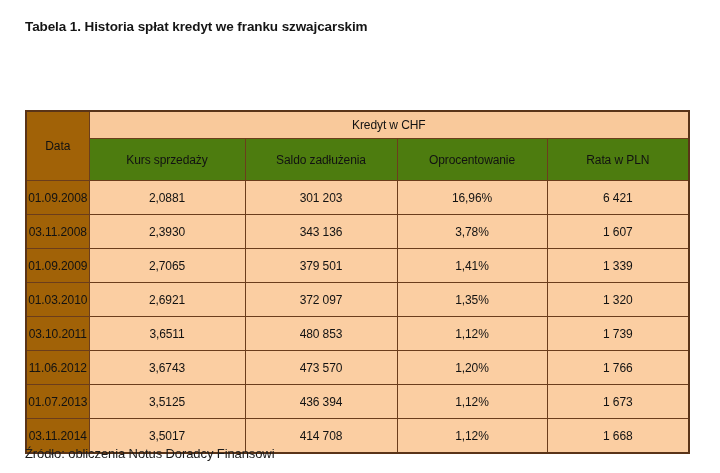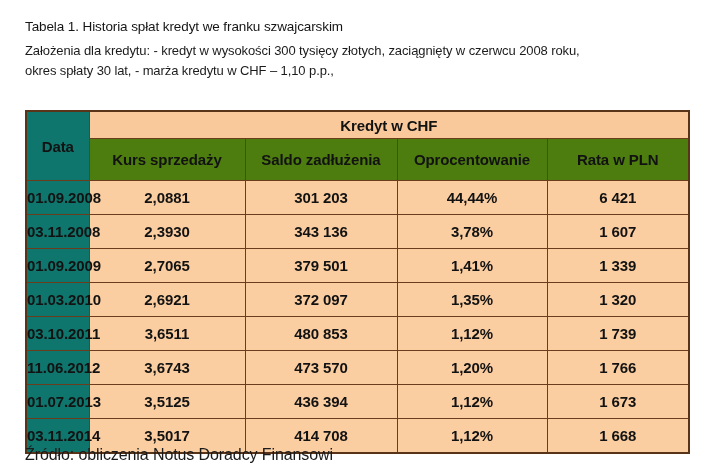--- a/index.html
+++ b/index.html
@@ -18,21 +18,21 @@
 
   
   .intro {
     position: absolute;
     left: 25px;
     top: 18px;
     width: 670px;
   }
   .intro-title {
     font-size: 13.5px;
-    font-weight: normal;
+    font-weight: bold;
     letter-spacing: -0.1px;
     line-height: 18px;
     color: #151515;
     white-space: nowrap;
   }
   .intro-body {
     margin-top: 5px;
     font-size: 13px;
     line-height: 19.5px;
     color: #1b1b1b;
@@ -54,35 +54,35 @@
     border-collapse: collapse;
     table-layout: fixed;
     width: 663px;
     border: 2px solid #5a3418;
   }
   table.fin td, table.fin th {
     border: 1px solid #6b3d1c;
     padding: 0;
     text-align: center;
     vertical-align: middle;
-    font-size: 15px;
-    font-weight: bold;
+    font-size: 12px;
+    font-weight: normal;
     color: #121212;
     letter-spacing: -0.1px;
   }
 
   
   col.c-date  { width: 63px; }
   col.c-kurs  { width: 156px; }
   col.c-saldo { width: 152px; }
   col.c-opro  { width: 150px; }
   col.c-rata  { width: 142px; }
 
   .cell-date {
-    background: #0f766e;
+    background: #a16207;
     color: #1a1a1a;
     font-size: 11px;
     font-weight: bold;
   }
   .cell-head-group {
     background: #f9c99b;
     height: 26px;
     font-size: 14.5px;
     font-weight: bold;
     color: #141414;
@@ -100,35 +100,31 @@
     font-size: 11.5px;
     font-weight: bold;
   }
   tr.row-data td.cell-date { height: 33px; }
 
   
   .source {
     position: absolute;
     left: 25px;
     top: 446px;
-    font-size: 16px;
+    font-size: 13px;
     color: #1b1b1b;
     letter-spacing: -0.1px;
     white-space: nowrap;
   }
 </style>
 </head>
 <body>
 
 <div class="intro">
   <div class="intro-title">Tabela 1. Historia spłat kredyt we franku szwajcarskim</div>
-  <div class="intro-body">
-    <span>Założenia dla kredytu:  - kredyt w wysokości 300 tysięcy złotych, zaciągnięty w czerwcu 2008 roku,</span>
-    <span>okres spłaty 30 lat, - marża kredytu w CHF – 1,10 p.p.,</span>
-  </div>
 </div>
 
 <div class="table-wrap">
   <table class="fin">
     <colgroup>
       <col class="c-date">
       <col class="c-kurs">
       <col class="c-saldo">
       <col class="c-opro">
       <col class="c-rata">
@@ -143,21 +139,21 @@
         <th class="cell-subhead">Saldo zadłużenia</th>
         <th class="cell-subhead">Oprocentowanie</th>
         <th class="cell-subhead">Rata w PLN</th>
       </tr>
     </thead>
     <tbody id="tbody">
         <tr class="row-data">
           <td class="cell-date">01.09.2008</td>
           <td class="cell-data">2,0881</td>
           <td class="cell-data">301 203</td>
-          <td class="cell-data">44,44%</td>
+          <td class="cell-data">16,96%</td>
           <td class="cell-data">6 421</td>
         </tr>
         <tr class="row-data">
           <td class="cell-date">03.11.2008</td>
           <td class="cell-data">2,3930</td>
           <td class="cell-data">343 136</td>
           <td class="cell-data">3,78%</td>
           <td class="cell-data">1 607</td>
         </tr>
         <tr class="row-data">

